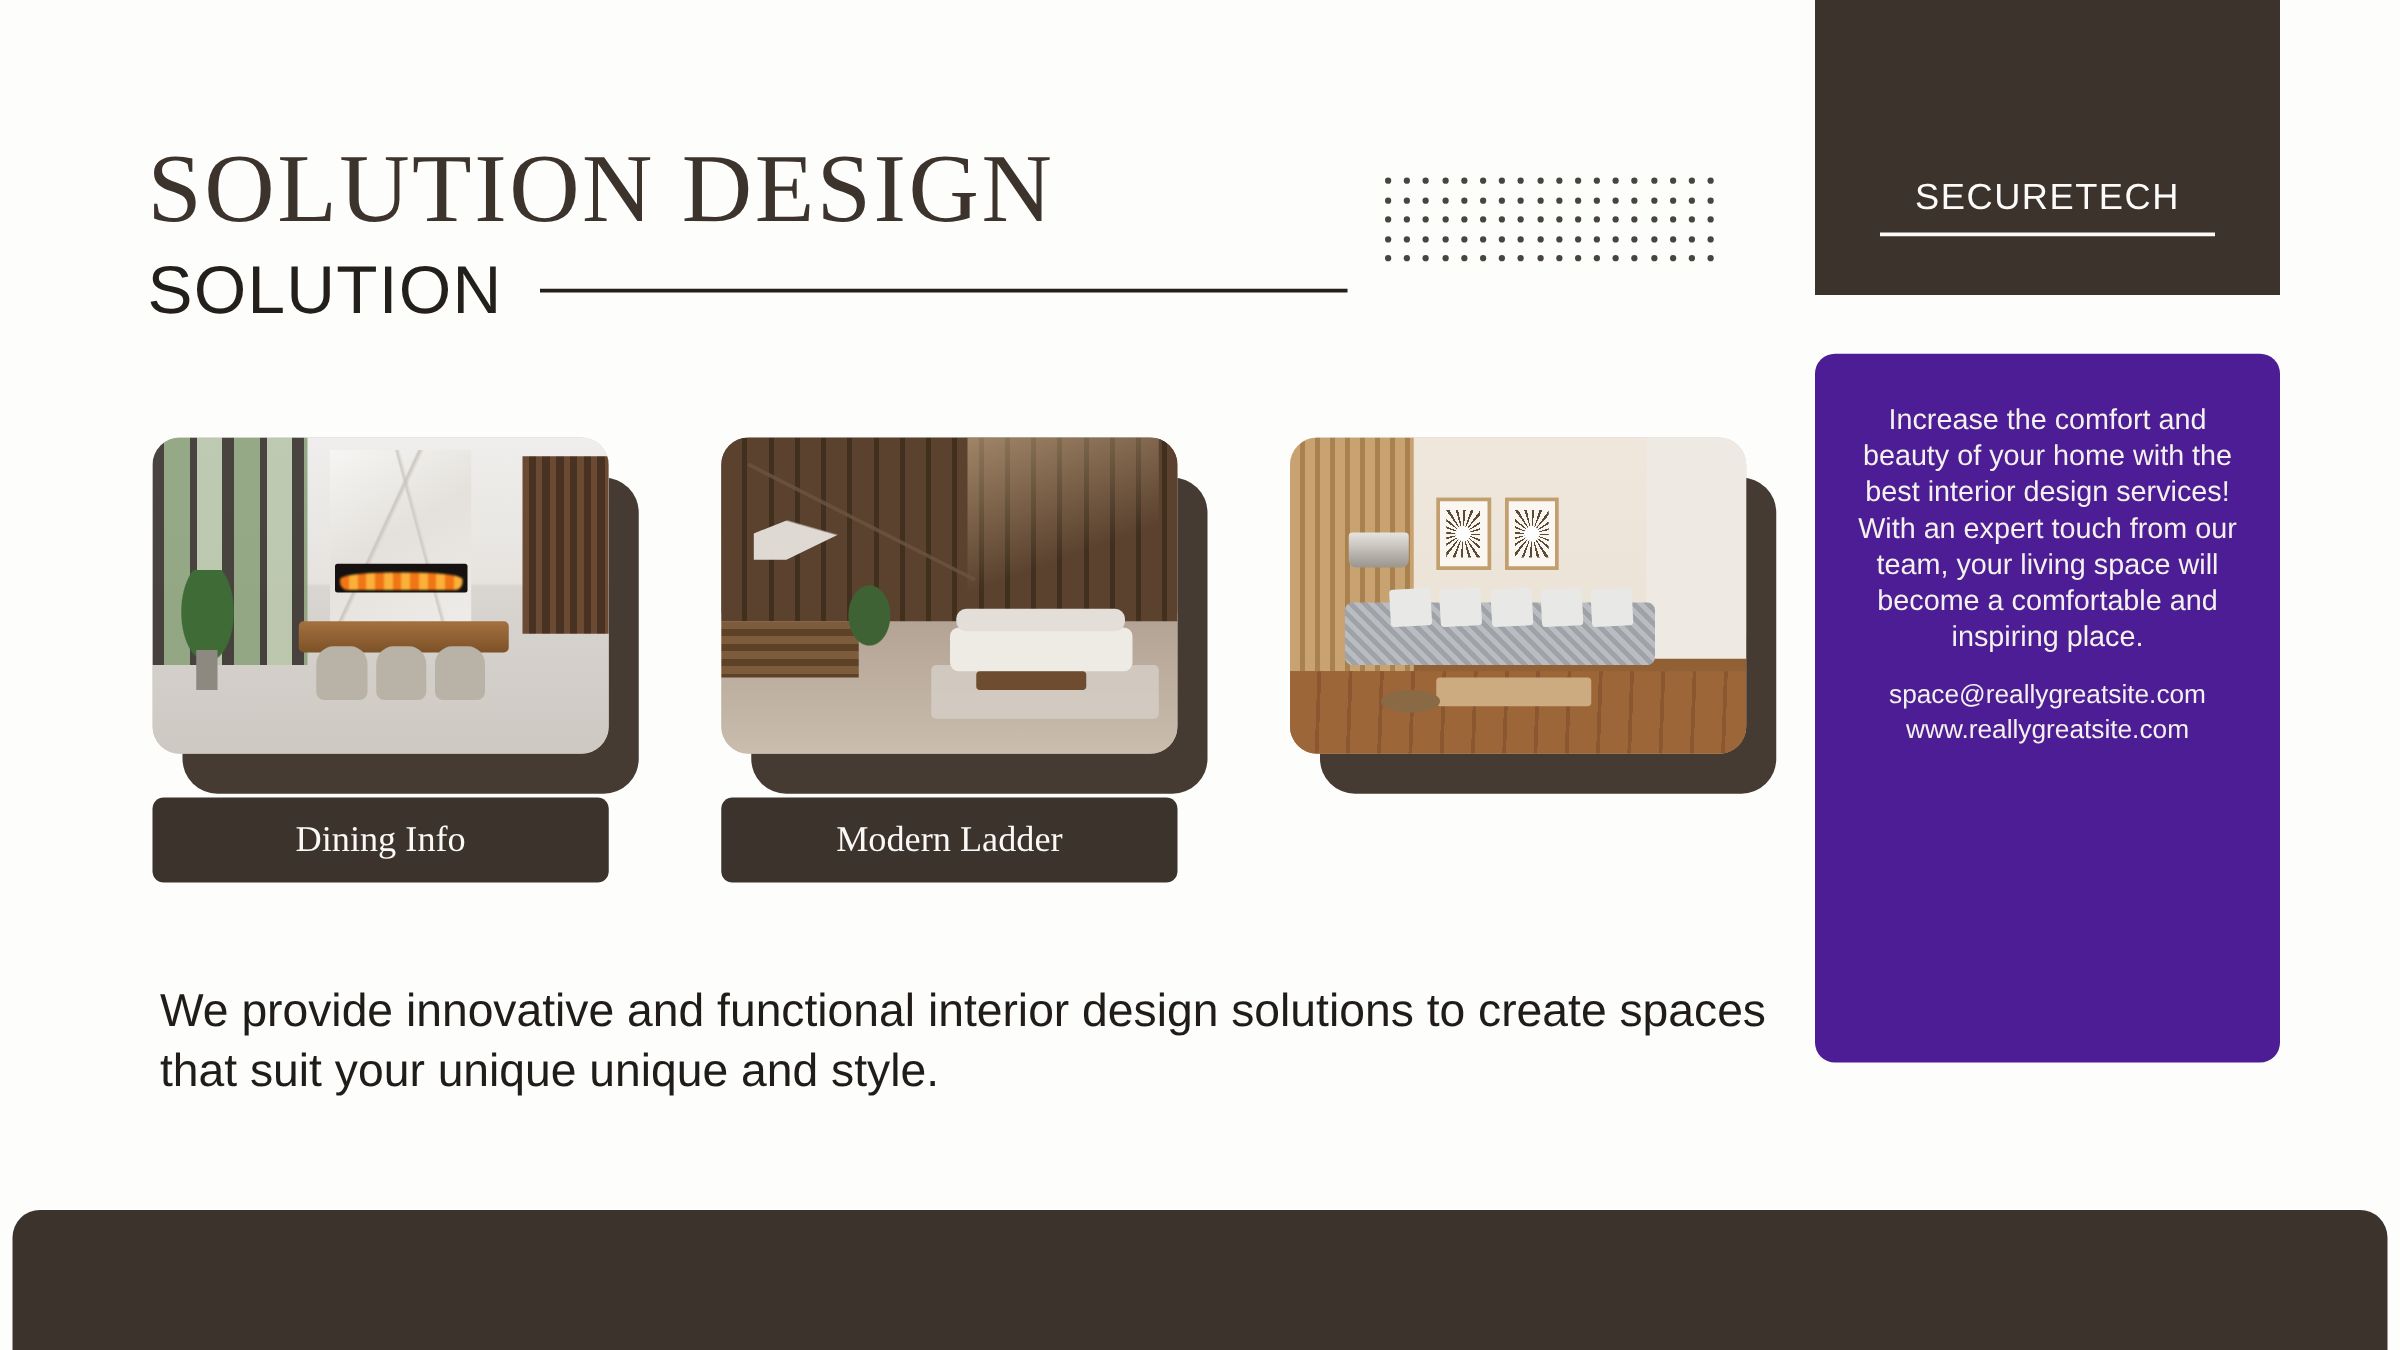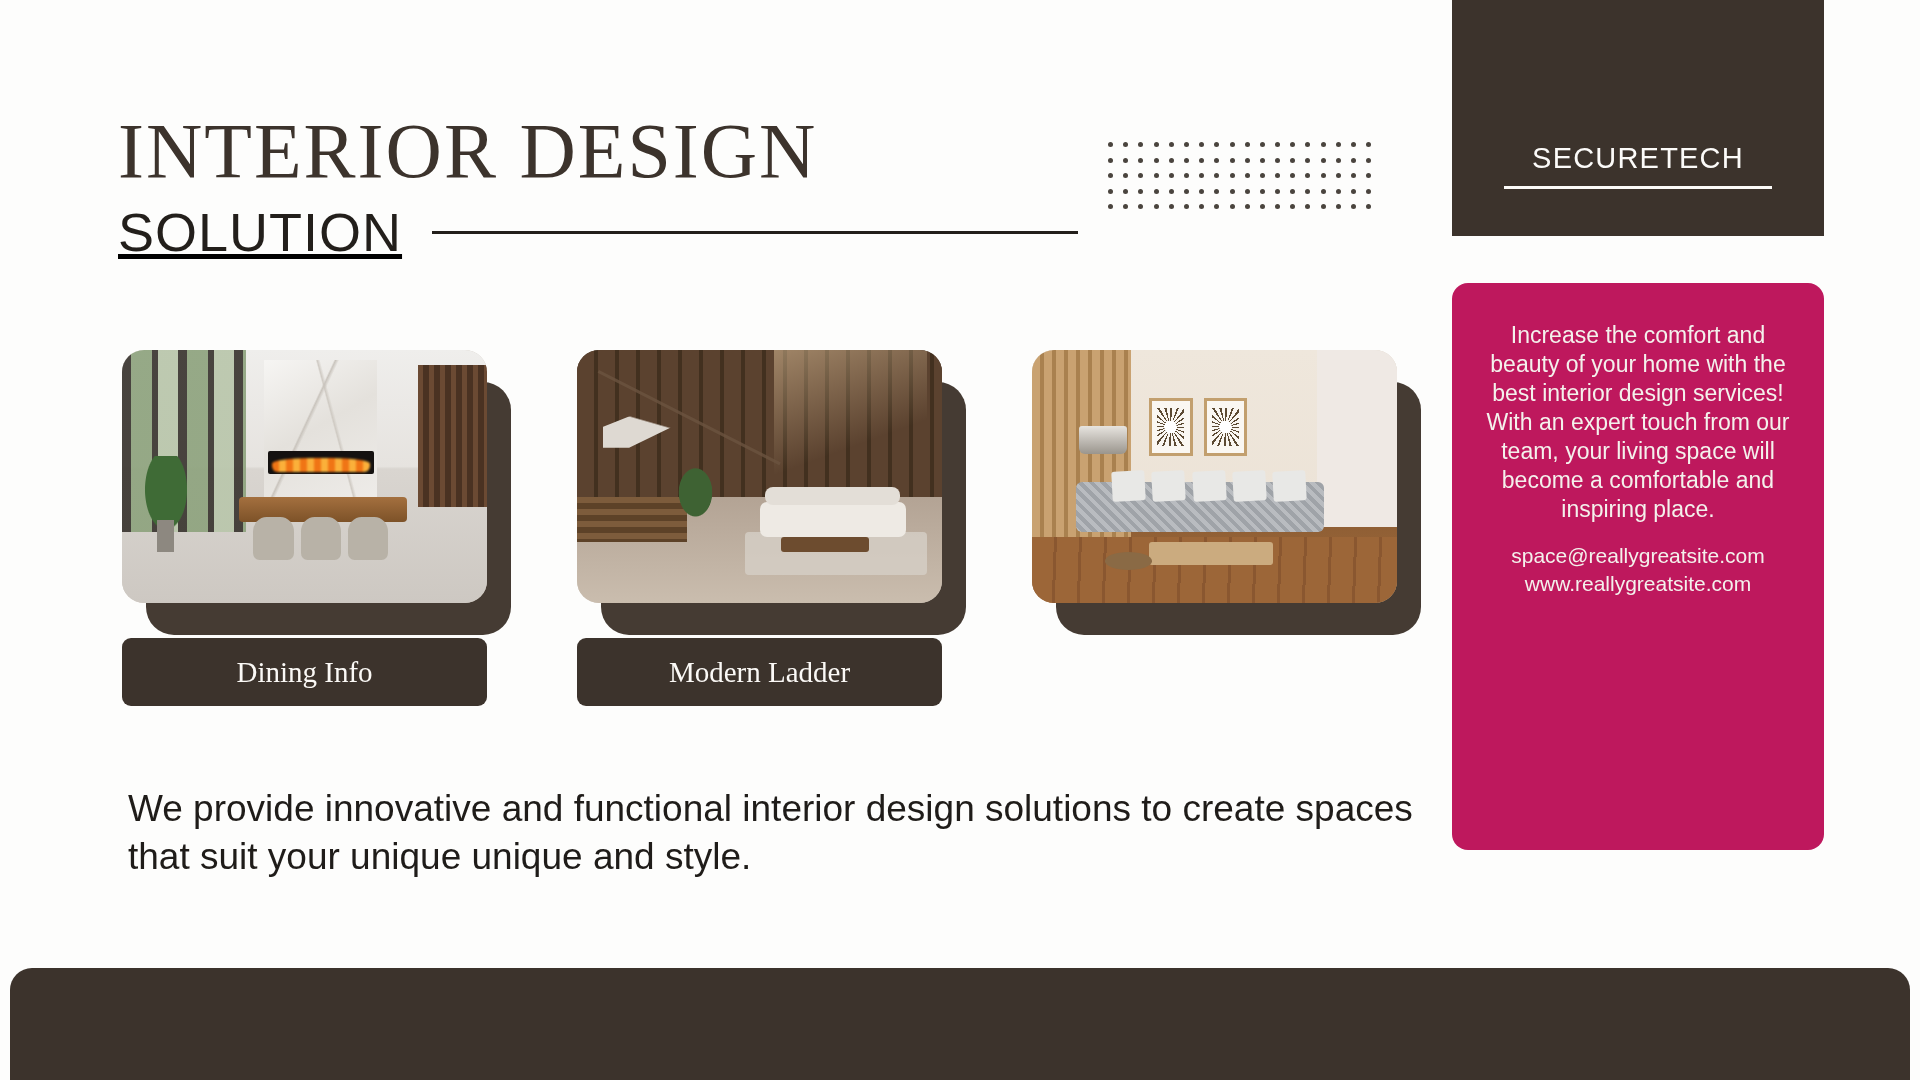--- a/index.html
+++ b/index.html
@@ -16,21 +16,21 @@
   #main-title {
     font-family:"Liberation Serif", serif;
     font-size:78px;
     letter-spacing:2px;
     color:#3c332c;
     line-height:1.0;
     white-space:nowrap;
   }
   #subtitle-row {
     display:flex; align-items:center; gap:30px;
-    margin-top:14px; width:960px;text-decoration:underline;
+    margin-top:14px; width:960px;
   }
   #subtitle {
     font-size:54px;
     font-weight:300;
     letter-spacing:1px;
     color:#231f1b;
     line-height:1.05;
     white-space:nowrap;
   }
   #subtitle-rule { flex:1; height:3px; background:#231f1b; }
@@ -185,40 +185,40 @@
     position:absolute; left:1452px; top:0; width:372px; height:236px;
     background:#3c332c;
     display:flex; flex-direction:column; align-items:center; justify-content:flex-end;
     padding-bottom:47px;
   }
   #brand-name { font-size:29px; letter-spacing:1.2px; color:#fcfbf9; }
   #brand-rule { width:268px; height:3px; background:#fcfbf9; margin-top:11px; }
 
   #sidebar-panel {
     position:absolute; left:1452px; top:283px; width:372px; height:567px;
-    background:#be185d; border-radius:16px;
+    background:#4c1d95; border-radius:16px;
     padding:38px 30px 0;
     text-align:center;
   }
   #sidebar-desc { font-size:23px; line-height:1.26; color:#f4f1ec; font-weight:400; }
   #more-info-title { margin-top:48px; font-size:31px; color:#fff; }
   #contact-email { margin-top:20px; font-size:21px; color:#f4f1ec; }
   #contact-site { margin-top:4px; font-size:21px; color:#f4f1ec; }
 
   
   #footer-bar {
     position:absolute; left:10px; bottom:0; width:1900px; height:112px;
     background:#3c332c; border-radius:22px 22px 0 0;
   }
 </style>
 </head>
 <body>
 
 <div id="headline-block">
-  <div id="main-title">INTERIOR DESIGN</div>
+  <div id="main-title">SOLUTION DESIGN</div>
   <div id="subtitle-row">
     <div id="subtitle">SOLUTION</div>
     <div id="subtitle-rule"></div>
   </div>
 </div>
 
 <div id="dot-grid">
     <i style="background: rgb(74, 68, 62);"></i>
     <i style="background: rgb(74, 68, 62);"></i>
     <i style="background: rgb(74, 68, 62);"></i>

